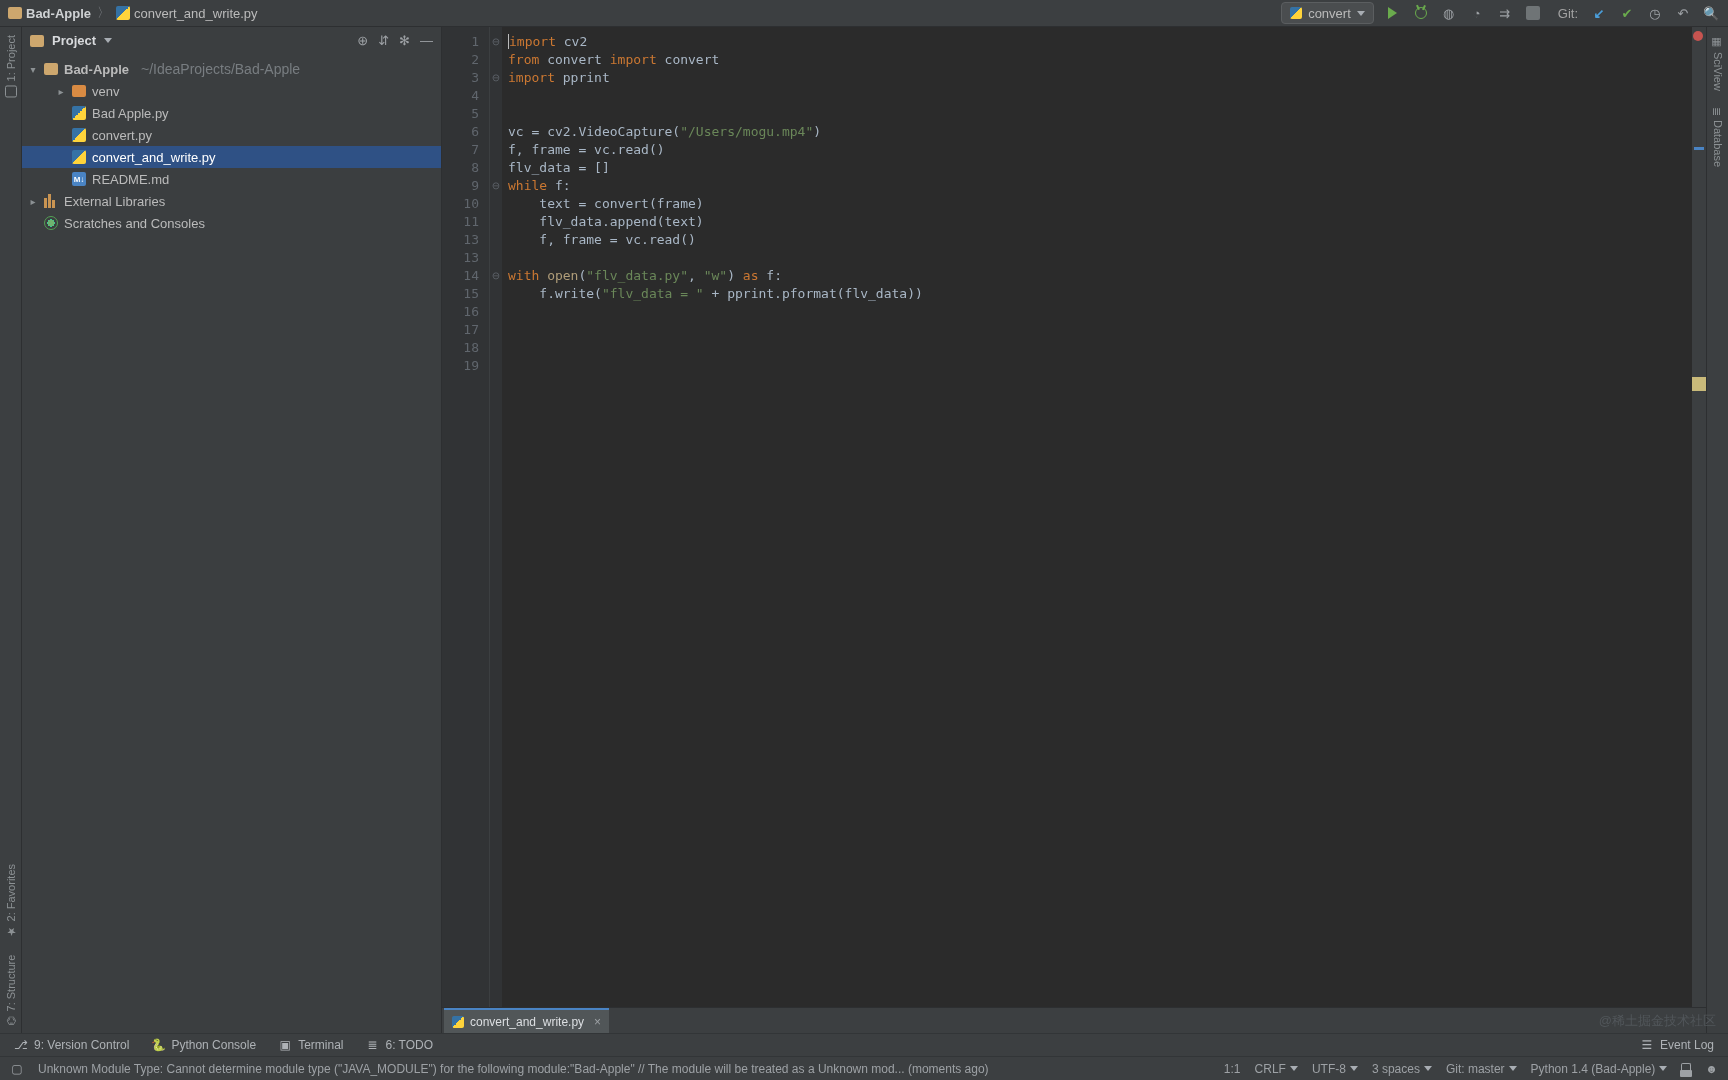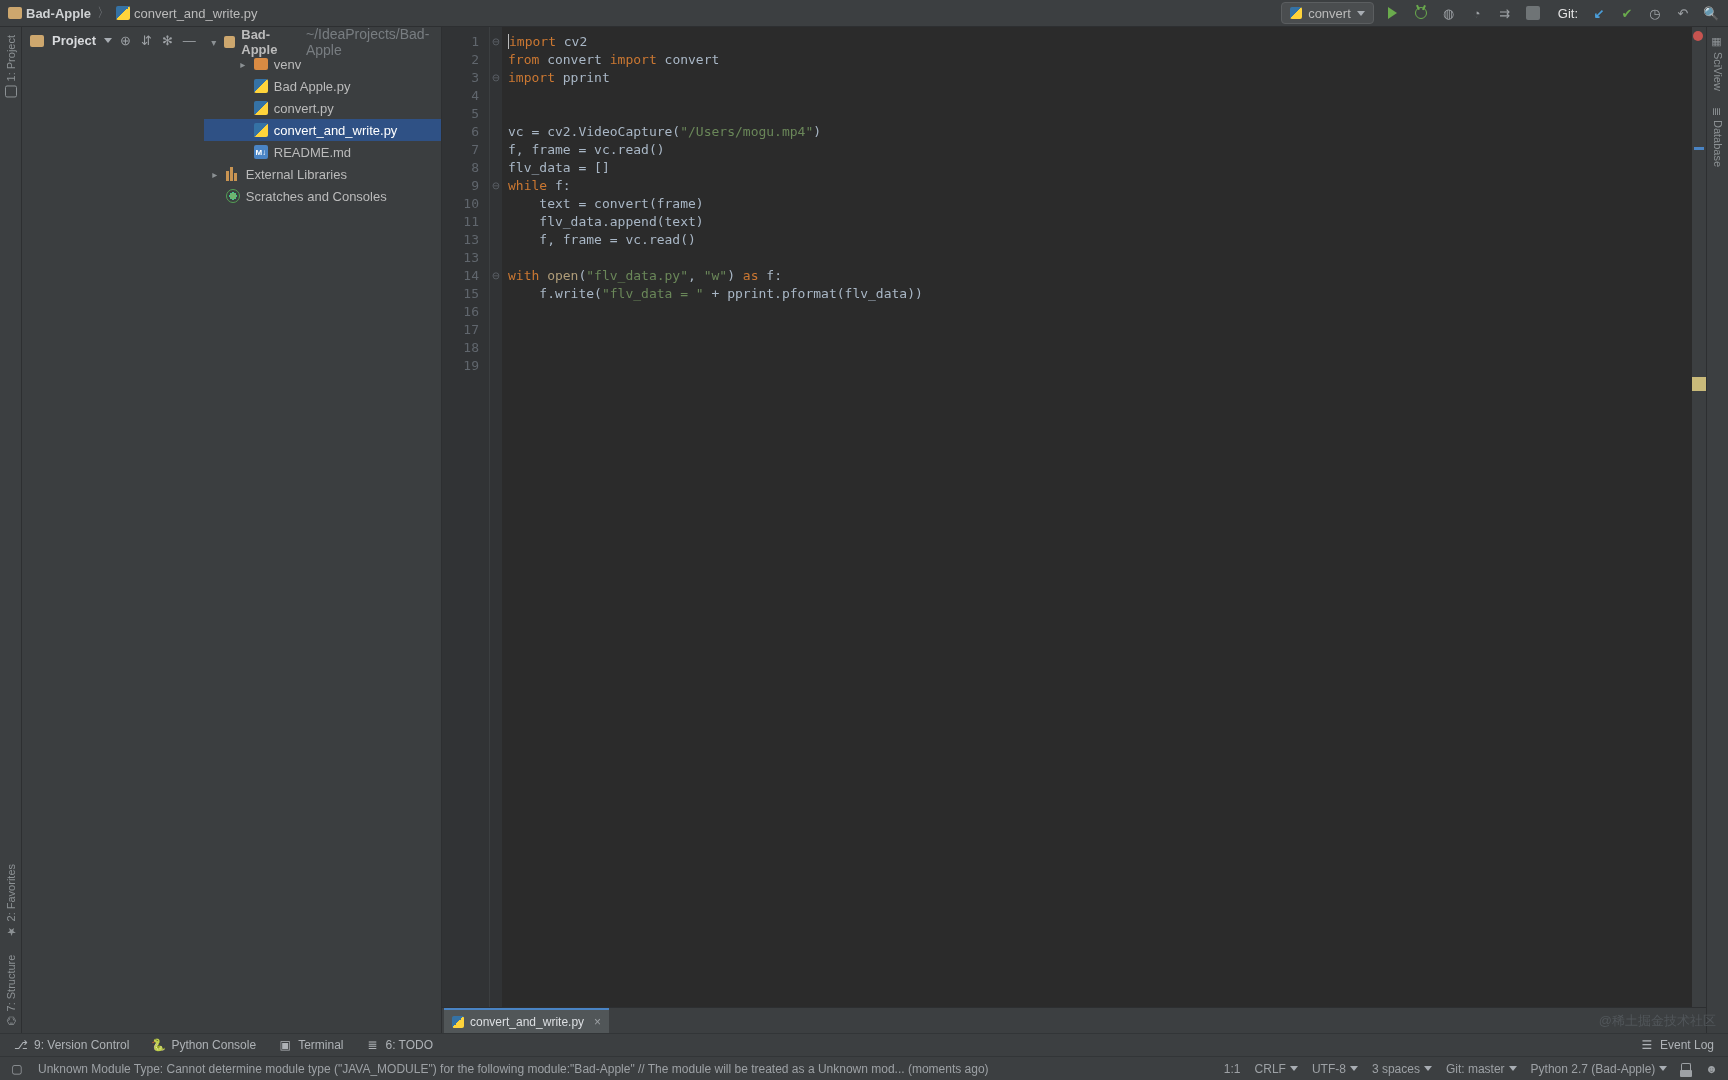--- a/index.html
+++ b/index.html
@@ -25,41 +25,41 @@
   display: flex; align-items: center; gap: 6px;
   background: #4a4d4f; border: 1px solid #5b5e60;
   border-radius: 4px; padding: 2px 8px; height: 22px;
 }
 .tri-down { width: 0; height: 0; border-left: 4px solid transparent;
   border-right: 4px solid transparent; border-top: 5px solid #a8adb3; }
 .tb-icon { width: 18px; height: 18px; display: inline-flex;
   align-items: center; justify-content: center; cursor: pointer; }
 .ic-stop { width: 14px; height: 14px; background: #6f7476; border-radius: 2px; }
 .ic-check { color: #6aab4d; }
-.git-label { color: #e5e5e5; margin: 0 2px 0 6px; }
+.git-label { color: #a3a3a3; margin: 0 2px 0 6px; }
 
 .main { display: flex; height: calc(100% - 27px - 23px - 24px); }
 .left-gutter, .right-gutter {
   width: 22px; background: #3c3f41;
   display: flex; flex-direction: column; align-items: center;
   font-size: 11px; color: #8c9194;
 }
 .left-gutter { border-right: 1px solid #2d2f31; }
 .right-gutter { border-left: 1px solid #2d2f31; }
 .vertical-tab {
   writing-mode: vertical-rl; transform: rotate(180deg);
   padding: 8px 2px; cursor: pointer; display: flex; align-items:center; gap:4px;
 }
 .vtab-ico { width:12px; height:12px; border:1px solid #8c9194; border-radius:2px;}
 .flex-spacer { flex: 1; }
 
 .project-panel {
   width: 420px; background: #3b3e40;
   border-right: 1px solid #2d2f31;
-  display: flex; flex-direction: row;
+  display: flex; flex-direction: column;
 }
 .panel-header {
   height: 27px; display: flex; align-items: center;
   padding: 0 8px; gap: 8px; color: #d8dadd;
 }
 .panel-header .title { font-weight: 600; }
 .panel-tools { margin-left: auto; display: flex; gap: 10px; color: #9da1a5; }
 .tree { padding: 4px 0; }
 .tree-node {
   display: flex; align-items: center; gap: 6px;
@@ -397,21 +397,21 @@
     </span>
   <span class="seg">
       <span>3 spaces</span> 
       <span class="tri-down"></span>
     </span>
   <span class="seg">
       <span>Git: master</span> 
       <span class="tri-down"></span>
     </span>
   <span class="seg">
-      <span>Python 2.7 (Bad-Apple)</span> 
+      <span>Python 1.4 (Bad-Apple)</span> 
       <span class="tri-down"></span>
     </span>
   <span class="seg">
       <span class="lock-ico"></span>
     </span>
   <span class="seg">☻</span>
 </div>
 
 <div class="watermark">@稀土掘金技术社区</div>
 

